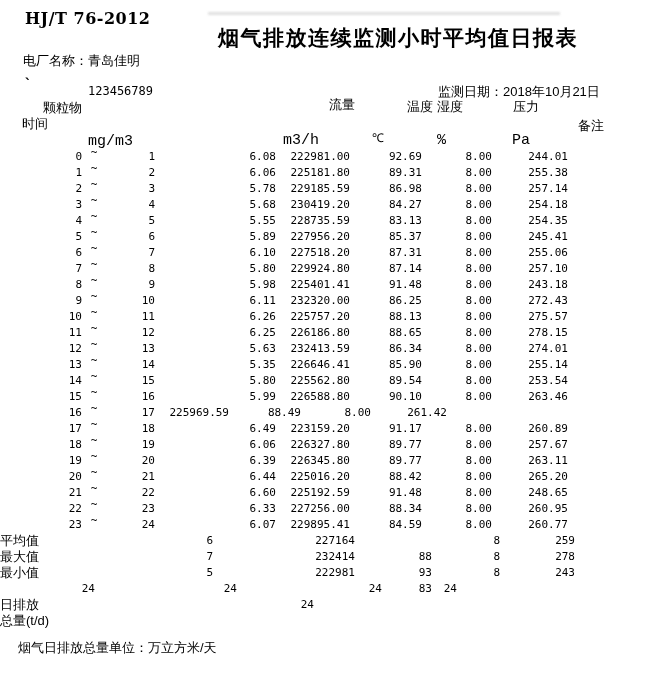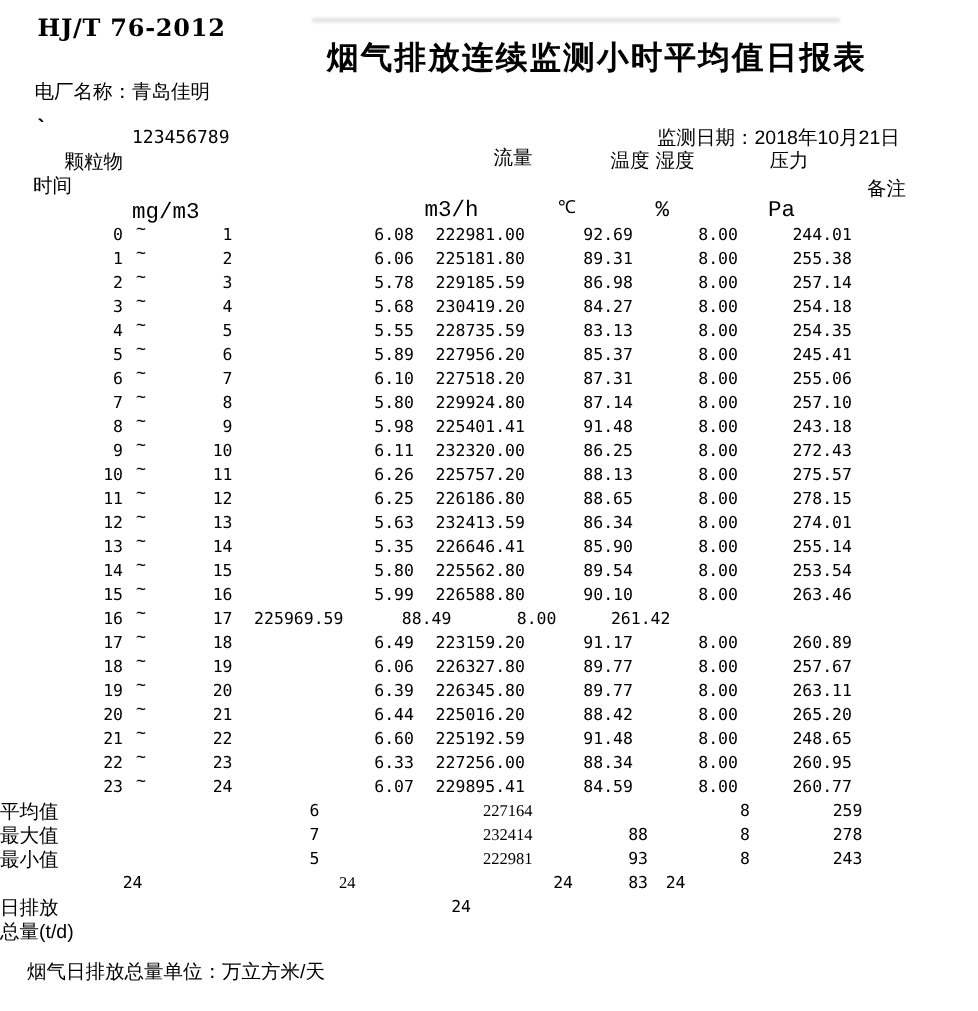--- a/index.html
+++ b/index.html
@@ -43,21 +43,21 @@
   .c-flow  { width:74px; }
   .c-temp  { width:72px; }
   .c-hum   { width:70px; }
   .c-press { width:76px; }
 
   .summary-table { position:absolute; left:0; top:533px; width:652px; }
   .srow { display:flex; height:16px; line-height:16px; font-family:"DejaVu Sans Mono", monospace; font-size:11px; }
   .s-label { width:118px; text-align:left; box-sizing:border-box;
              font-family:"Liberation Sans", "DejaVu Sans", sans-serif; font-size:13px; line-height:15px; }
   .s-pm    { width:95px;  text-align:right; }
-  .s-flow  { width:142px; text-align:right;font-family:Liberation Serif, serif; }
+  .s-flow  { width:142px; text-align:right; }
   .s-temp  { width:77px;  text-align:right;margin-top:16px; }
   .s-hum   { width:68px;  text-align:right; }
   .s-press { width:75px;  text-align:right; }
 
   .footer-note { left:18px; top:639px; font-size:13px; }
 </style>
 </head>
 <body>
 
 <div class="abs std-code">HJ/T 76-2012</div>

